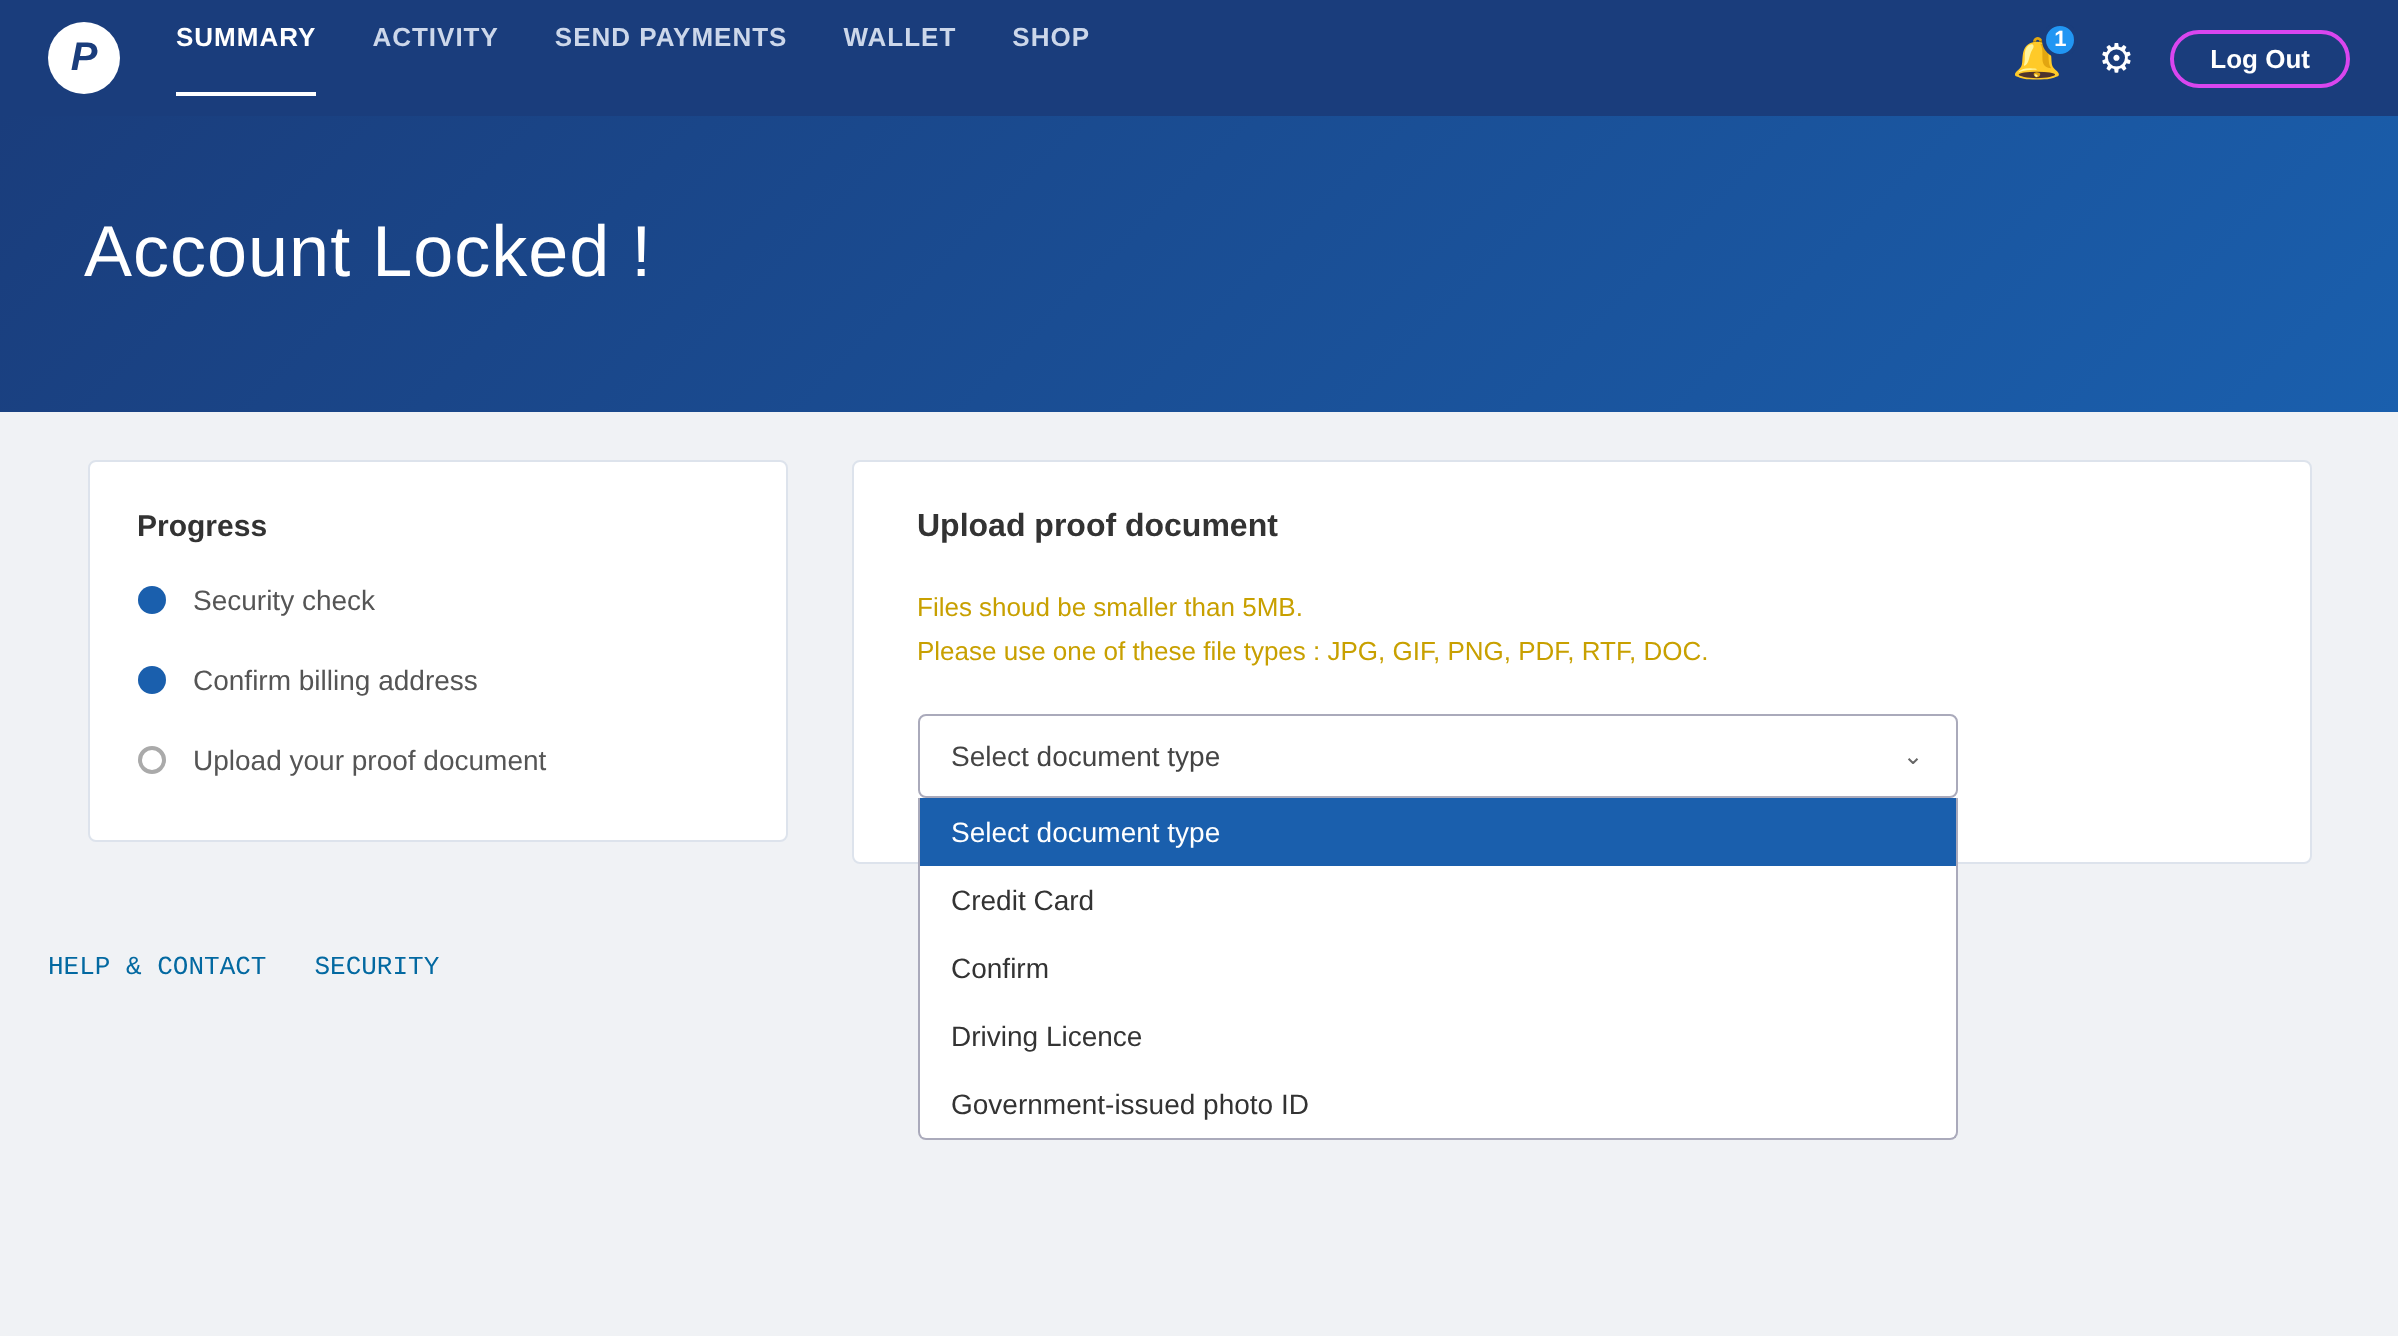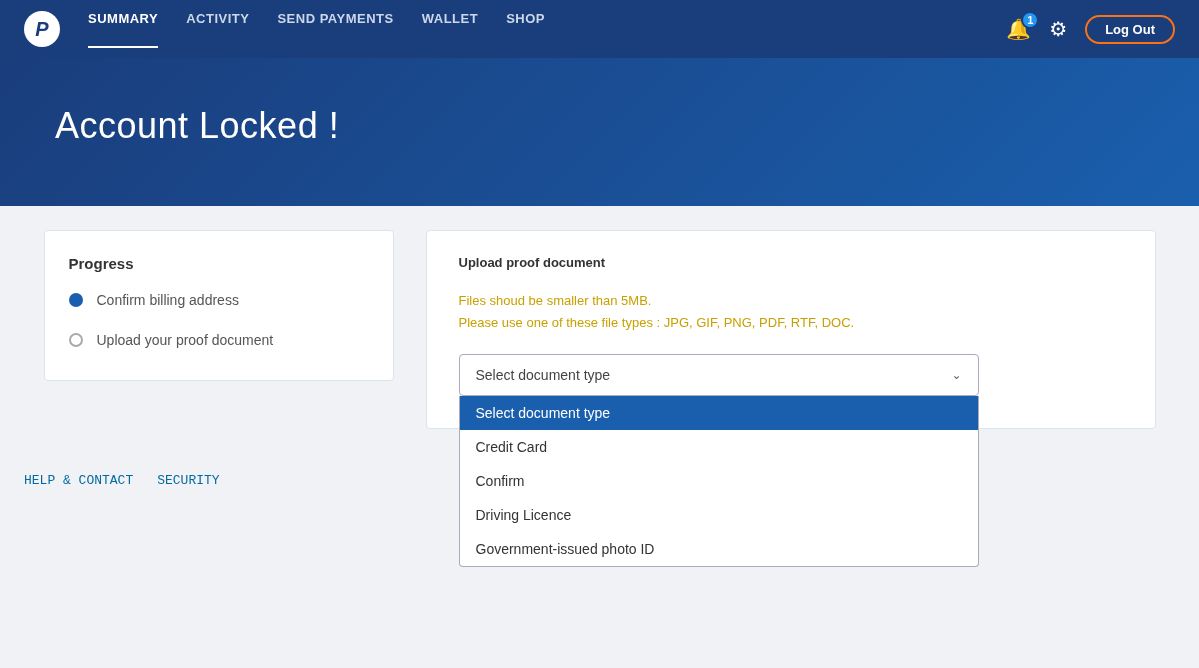--- a/index.html
+++ b/index.html
@@ -57,34 +57,34 @@
       border-radius: 50%;
       width: 18px; height: 18px;
       display: flex; align-items: center; justify-content: center;
       font-size: 11px; color: white; font-weight: bold;
       border: 2px solid #1a3d7c;
     }
     .nav-gear {
       font-size: 20px; color: white; cursor: pointer;
     }
     .nav-logout {
-      border: 2px solid #f97316;
+      border: 2px solid #d946ef;
       border-radius: 20px;
       padding: 5px 18px;
       color: white;
       font-size: 13px;
       font-weight: 600;
       cursor: pointer;
       background: transparent;
     }
 
     
     .hero {
       background: linear-gradient(135deg, #1a3d7c 0%, #1a5fad 100%);
-      padding: 36px 48px 48px 55px;
+      padding: 36px 48px 48px 42px;
       min-height: 148px;
       display: flex; align-items: center;
     }
     .hero-title {
       color: white;
       font-size: 36px;
       font-weight: 300;
       letter-spacing: 0.5px;
     }
 
@@ -139,21 +139,21 @@
     
     .upload-panel {
       background: white;
       border: 1px solid #dde3ec;
       border-radius: 4px;
       padding: 24px 32px 32px 32px;
       flex: 1;
       align-self: flex-start;
     }
     .upload-title {
-      font-size: 13px;
+      font-size: 16px;
       font-weight: 600;
       color: #333;
       margin-bottom: 20px;
     }
     .upload-info {
       margin-bottom: 20px;
     }
     .upload-info-line {
       font-size: 13px;
       color: #c8a000;
@@ -245,20 +245,24 @@
 <div class="hero">
   <h1 class="hero-title">Account Locked !</h1>
 </div>
 
 <div class="main-content">
 
   <div class="progress-panel">
     <div class="progress-title">Progress</div>
     <div class="progress-items">
 
+      <div class="progress-item">
+        <div class="progress-dot filled"></div>
+        <span class="progress-item-label">Security check</span>
+      </div>
 
       <div class="progress-item">
         <div class="progress-dot filled"></div>
         <span class="progress-item-label">Confirm billing address</span>
       </div>
 
 
       <div class="progress-item">
         <div class="progress-dot empty"></div>
         <span class="progress-item-label">Upload your proof document</span>

